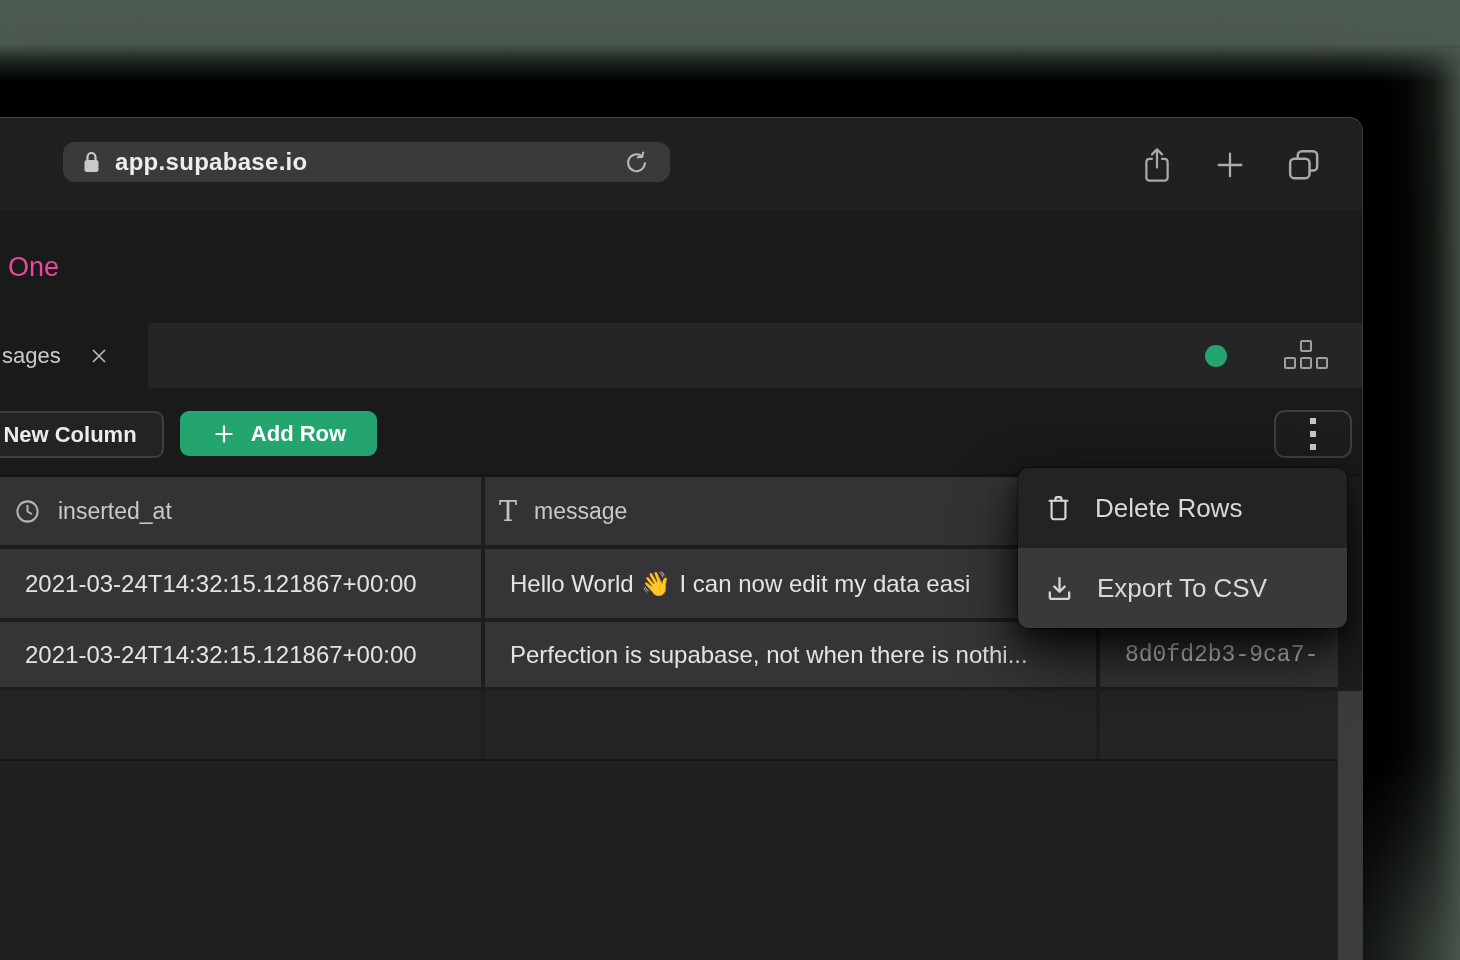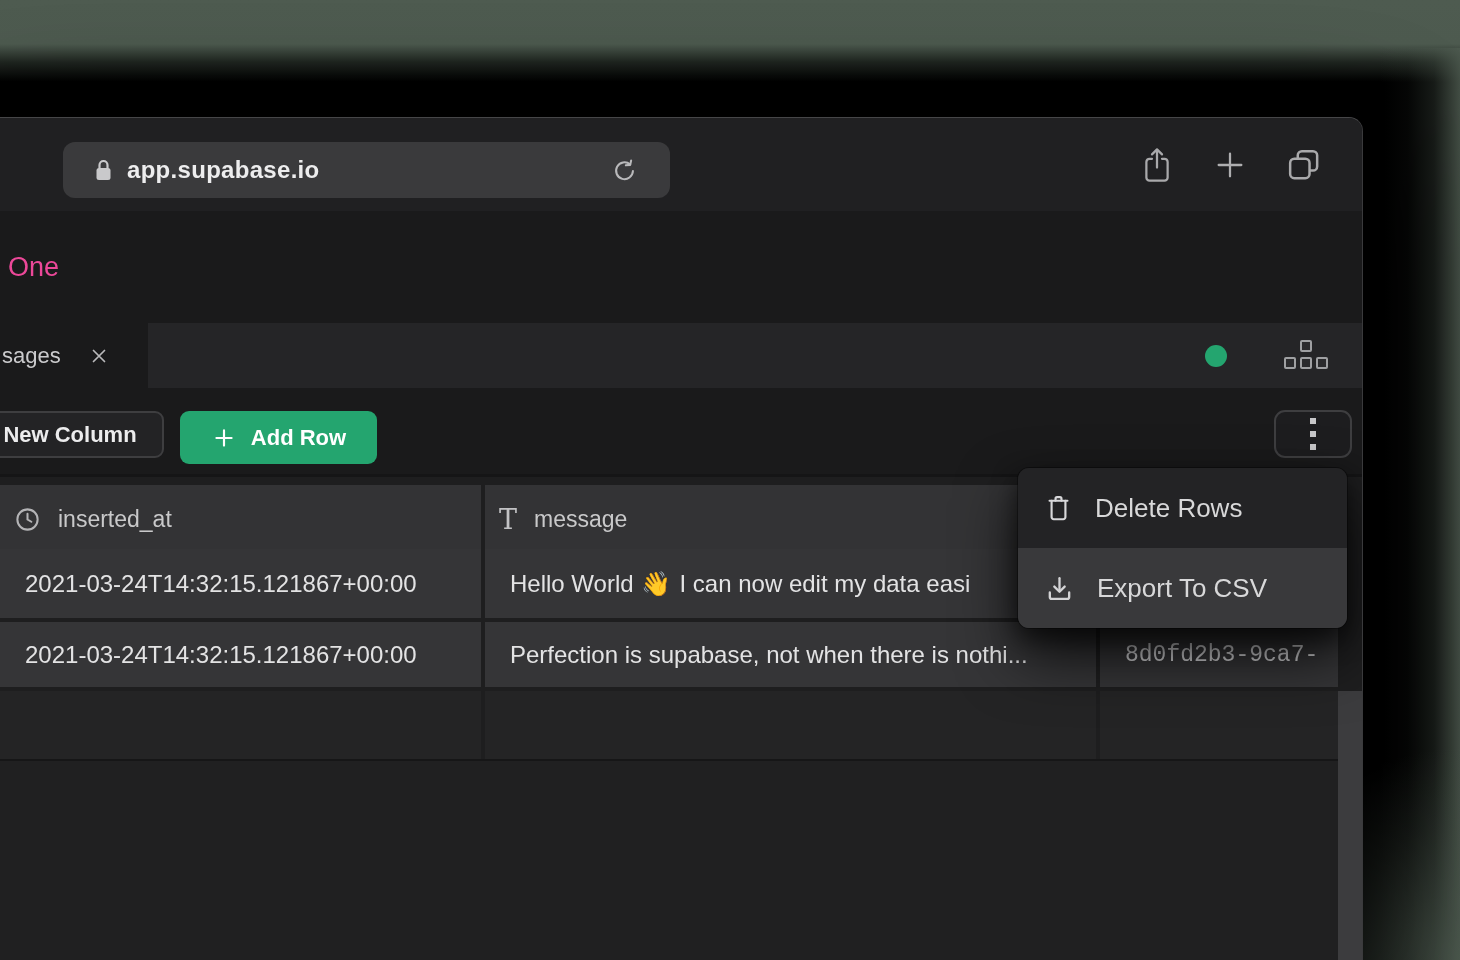--- a/index.html
+++ b/index.html
@@ -15,22 +15,22 @@
           background:radial-gradient(circle at 100% 100%,rgba(78,91,80,.75) 0%,rgba(78,91,80,.25) 45%,rgba(0,0,0,0) 72%);}
 
   
   .window{position:absolute;left:0;top:117px;width:1362px;height:843px;background:#1e1e1f;
           border-radius:0 14px 0 0;overflow:hidden;
           border-top:1px solid #464648;border-right:1px solid #3a3a3c;
           box-shadow:0 30px 120px rgba(0,0,0,.9);}
 
   
   .chrome{position:absolute;left:0;top:0;width:100%;height:93px;background:#202022;}
-  .addr{position:absolute;left:63px;top:24px;width:607px;height:56px;background:#3a3a3c;border-radius:12px;
-        display:flex;align-items:center;gap:15px;padding:0 32px;box-sizing:border-box;}
+  .addr{position:absolute;left:63px;top:24px;width:607px;height:40px;background:#3a3a3c;border-radius:12px;
+        display:flex;align-items:center;gap:15px;padding:0 20px;box-sizing:border-box;}
   .url{font-size:24px;font-weight:700;color:#ededee;letter-spacing:.3px;}
   .addr .spacer{flex:1;}
   .chrome-icon{position:absolute;top:0;height:93px;display:flex;align-items:center;justify-content:center;width:46px;}
   .ci-share{left:1134px;} .ci-plus{left:1207px;} .ci-tabs{left:1281px;}
 
   
   .appheader{position:absolute;left:0;top:93px;width:100%;height:112px;background:#1a1a1b;}
   .project{position:absolute;left:8px;top:0;height:112px;display:flex;align-items:center;
            font-size:27px;color:#ec4899;}
   .feedback{position:absolute;left:1027px;top:120px;width:310px;height:57px;box-sizing:border-box;
@@ -48,31 +48,31 @@
   .sitemap i{position:absolute;width:12px;height:12px;border:2px solid #9fa0a2;border-radius:2px;
              background:#2b2b2d;box-sizing:border-box;}
   .sq-top{left:16px;top:0;} .sq-b1{left:0;top:17px;} .sq-b2{left:16px;top:17px;} .sq-b3{left:32px;top:17px;}
 
   
   .toolbar{position:absolute;left:0;top:270px;width:100%;height:86px;background:#1a1a1b;}
   .btn{display:flex;align-items:center;justify-content:center;gap:14px;box-sizing:border-box;
        border-radius:9px;font-size:22px;font-weight:700;font-family:inherit;}
   .btn-newcol{position:absolute;left:-24px;top:293px;width:188px;height:47px;
               background:#232325;border:2px solid #3e3e40;color:#ececed;}
-  .btn-addrow{position:absolute;left:180px;top:293px;width:197px;height:53px;
+  .btn-addrow{position:absolute;left:180px;top:293px;width:197px;height:45px;
               background:var(--accent-green,#24a56f);border:none;color:#fff;}
   .btn-kebab{position:absolute;left:1274px;top:292px;width:78px;height:48px;border-radius:11px;
              background:#1d1d1f;border:2px solid #3e3e40;display:flex;flex-direction:column;
              align-items:center;justify-content:center;}
   .kdot{width:6px;height:6px;background:#c7c7c9;margin:3.5px 0;}
 
   
   .sep-line{position:absolute;left:0;top:356px;width:100%;height:3px;background:#151516;}
   .hcell{position:absolute;top:359px;height:68px;background:#333335;display:flex;align-items:center;
-         gap:17px;padding-left:14px;box-sizing:border-box;margin-top:8px;}
+         gap:17px;padding-left:14px;box-sizing:border-box;}
   .hlabel{font-size:23px;color:#c9c9ca;}
   .t-glyph{font-family:"DejaVu Serif","Liberation Serif",serif;font-size:27px;color:#c2c2c4;line-height:1;}
   .cell{position:absolute;height:69px;background:#353537;display:flex;align-items:center;
         padding-left:25px;box-sizing:border-box;font-size:24px;color:#e3e3e4;white-space:nowrap;overflow:hidden;}
   .mono{font-family:Liberation Mono, monospace;font-size:23px;color:#d6d6d8;}
   .emoji{color:#e8b93c;margin:0 8px;}
   .c1{left:0;width:481px;} .c2{left:485px;width:611px;} .c3{left:1100px;width:238px;}
   .r1{top:431px;} .r2{top:504px;height:65px;}
   .empty-band{position:absolute;left:0;top:573px;width:1338px;height:68px;background:#242425;}
   .band-div{position:absolute;top:573px;width:4px;height:68px;background:#1e1e1f;}

